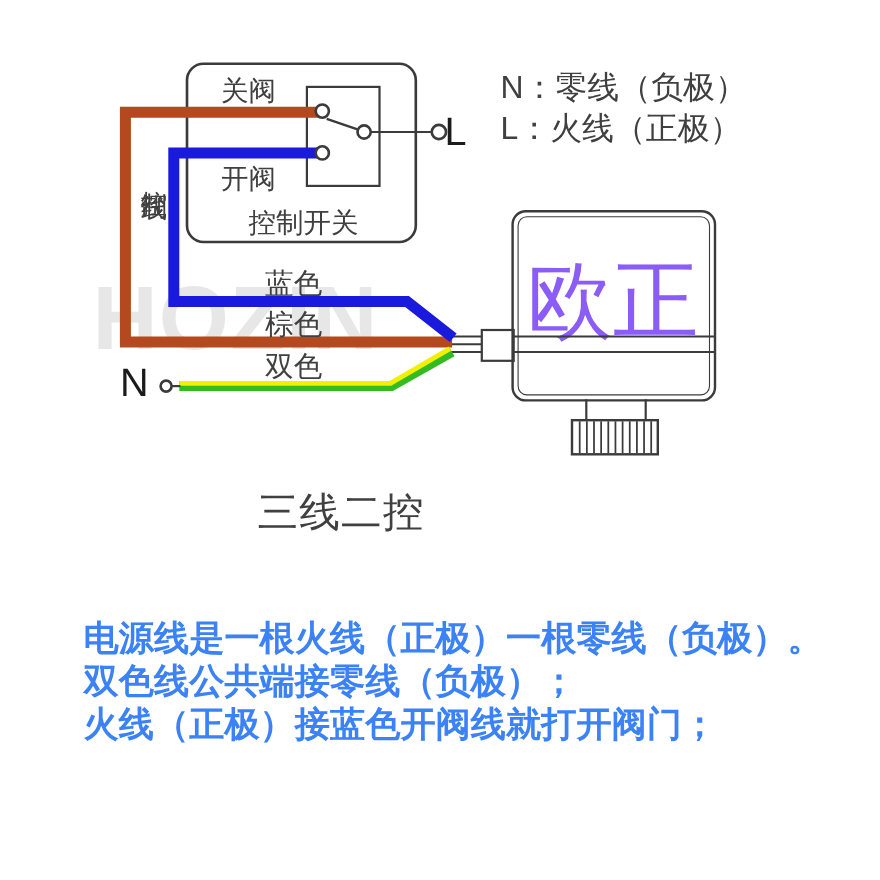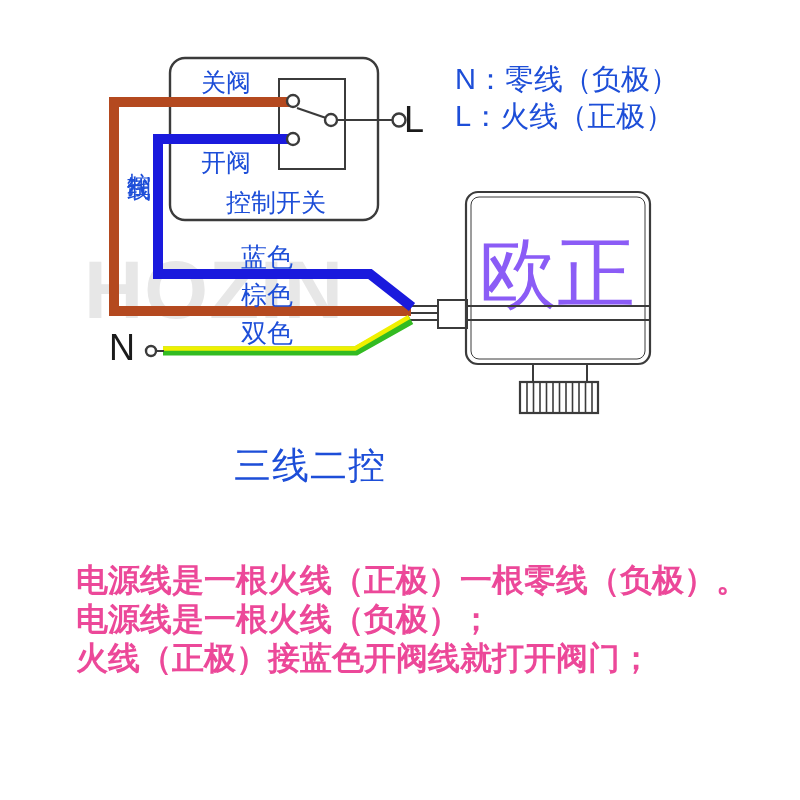--- a/index.html
+++ b/index.html
@@ -5,28 +5,28 @@
   html,body{margin:0;padding:0;background:#fff;}
   .canvas{
     position:relative;width:800px;height:800px;background:#ffffff;overflow:hidden;
     font-family:"Liberation Sans", sans-serif;color:#111;
   }
   .abs{position:absolute;white-space:nowrap;}
   .wm{position:absolute;z-index:0;font-weight:700;user-select:none;}
   .wm-latin{left:84px;top:243px;font-size:82px;color:#e7e7e7;letter-spacing:1px;}
   .wm-cjk{left:479px;top:222px;font-size:78px;color:#8b5cf6;font-weight:400;}
   svg.diagram{position:absolute;left:0;top:0;z-index:1;}
-  .txt{z-index:2;color:#1d4ed8;}
+  .txt{z-index:2;color:#404040;}
   .legend{font-size:29px;}
   .lbl{font-size:25px;}
   .wirelbl{font-size:26px;}
   .term-letter{font-size:36px;color:#1b1b1b;}
   .vertical{writing-mode:vertical-rl;text-orientation:upright;letter-spacing:2px;font-size:24px;}
   .caption{font-size:37px;letter-spacing:1px;}
-  .notes{left:76px;top:561px;font-size:32px;font-weight:700;line-height:39px;color:#ec4899;}
+  .notes{left:76px;top:561px;font-size:32px;font-weight:700;line-height:39px;color:#3b82f6;}
   .notes div{white-space:nowrap;}
 </style>
 </head>
 <body>
 
 <div class="canvas">
 
   <div class="wm wm-latin abs">HOZIN</div>
   <div class="wm wm-cjk abs">欧正</div>
 
@@ -102,17 +102,17 @@
   <div class="abs txt wirelbl" style="left:241px;top:278px;">棕色</div>
   <div class="abs txt wirelbl" style="left:241px;top:316px;text-align:right;">双色</div>
 
   <div class="abs txt term-letter" style="left:109px;top:327px;">N</div>
   <div class="abs txt term-letter" style="left:404px;top:99px;">L</div>
 
   <div class="abs txt caption" style="left:234px;top:441px;">三线二控</div>
 
   <div class="abs notes">
     <div>电源线是一根火线（正极）一根零线（负极）。</div>
-    <div>电源线是一根火线（负极）；</div>
+    <div>双色线公共端接零线（负极）；</div>
     <div>火线（正极）接蓝色开阀线就打开阀门；</div>
   </div>
 
 </div>
 
 </body></html>

